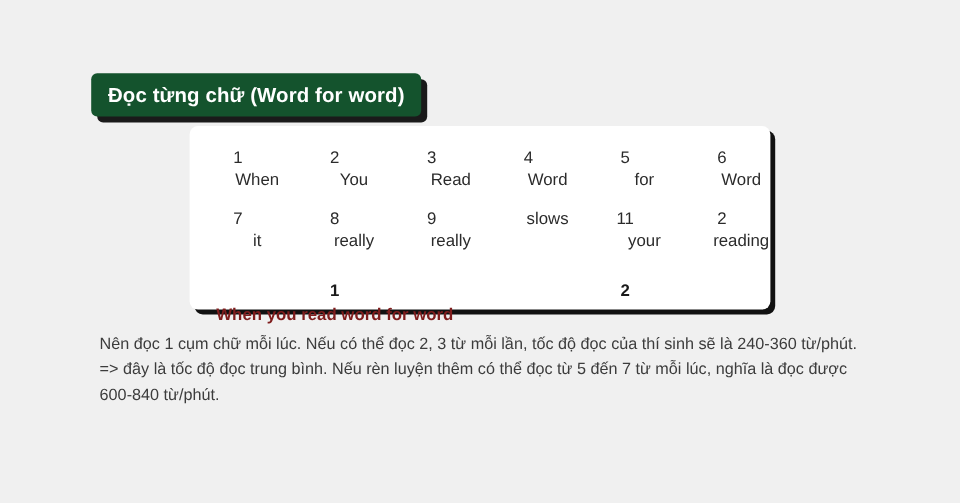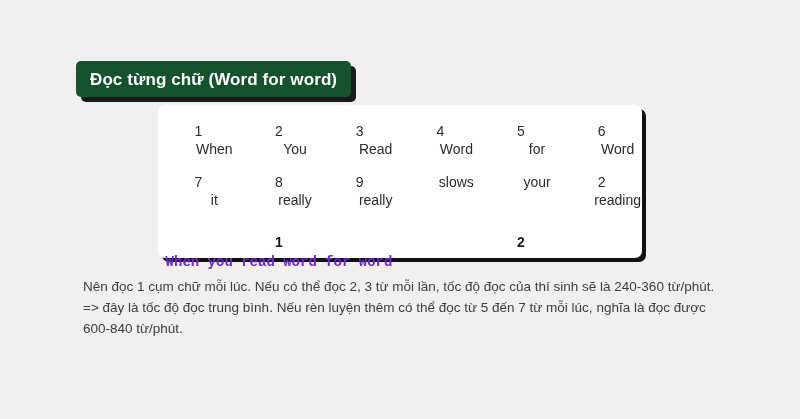--- a/index.html
+++ b/index.html
@@ -92,23 +92,22 @@
     display: block;
     font-size: 14px;
     font-weight: bold;
     color: #1a1a1a;
     line-height: 19px;
   }
   .chunk-text {
     display: block;
     font-size: 14px;
     font-weight: bold;
-    color: #6d28d9;
+    color: #7f1d1d;
     line-height: 20px;
-    font-family: Liberation Mono, monospace;
   }
 
   
   .note {
     position: absolute;
     left: 83px;
     top: 276px;
     width: 670px;
   }
   .note-line {
@@ -162,20 +161,21 @@
         <span class="word-text">really</span>
       </div>
       <div class="word-cell">
         <span class="word-num">9</span>
         <span class="word-text">really</span>
       </div>
       <div class="word-cell">
         <span class="word-text">slows</span>
       </div>
       <div class="word-cell">
+        <span class="word-num">11</span>
         <span class="word-text">your</span>
       </div>
       <div class="word-cell">
         <span class="word-num">2</span>
         <span class="word-text">reading</span>
       </div>
     </div>
 
     <div class="chunk-row">
       <div class="chunk-cell">

